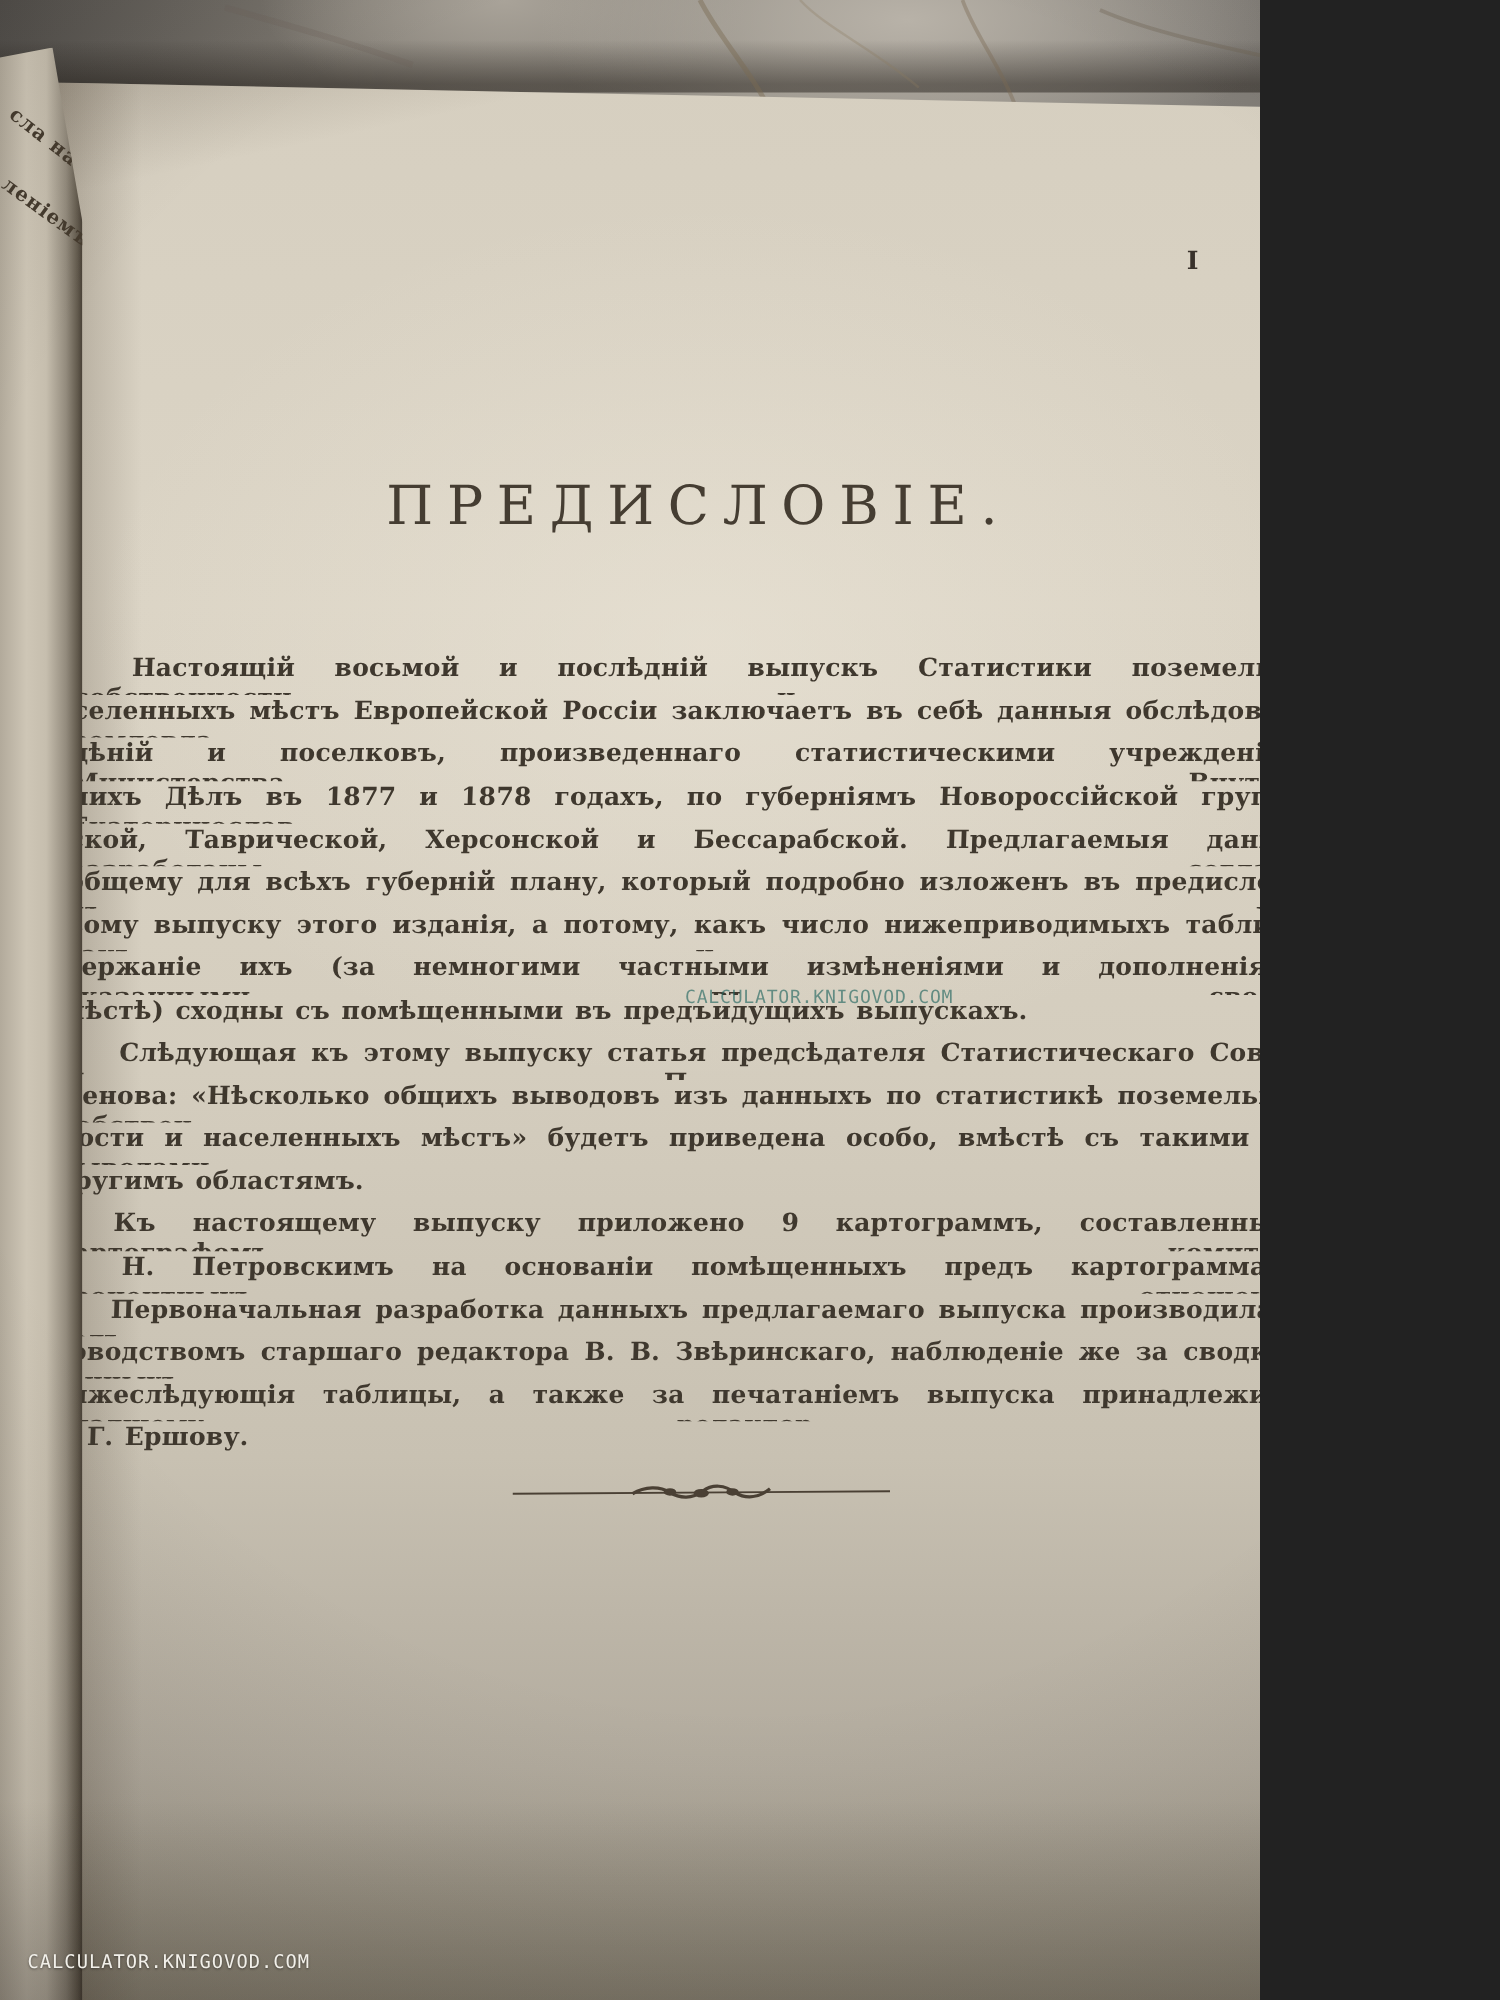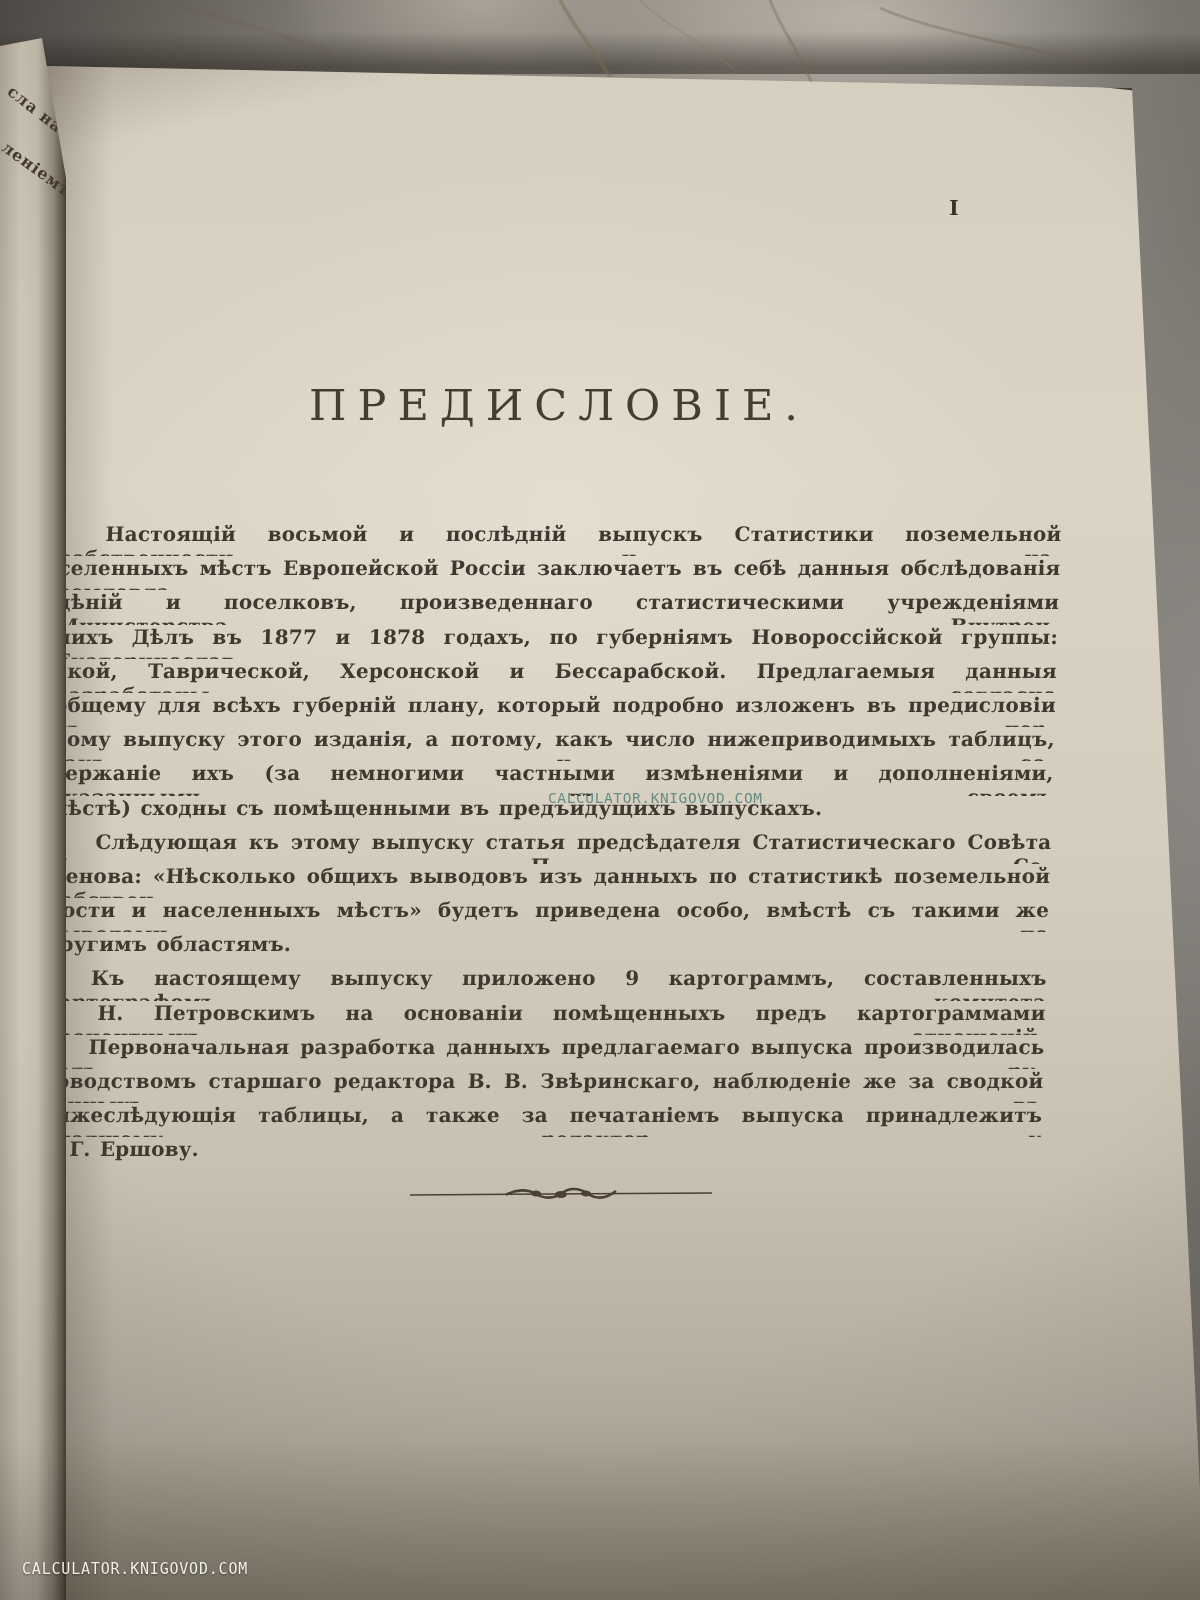--- a/index.html
+++ b/index.html
@@ -1,17 +1,17 @@
 <!DOCTYPE html>
 <html><head>
 <meta charset="utf-8">
 <style>
   html,body { margin:0; padding:0; background:#222; }
   .scene {
-    position:relative; width:1200px; height:1600px; overflow:hidden;
+    position:relative; width:1008px; height:1600px; overflow:hidden;
     background:
       radial-gradient(ellipse 420px 180px at 72% 1%, #b8b2a8 0%, rgba(184,178,168,0) 70%),
       radial-gradient(ellipse 300px 140px at 40% 0%, #a9a399 0%, rgba(169,163,153,0) 65%),
       radial-gradient(ellipse 500px 700px at 104% 45%, #8e8a85 0%, rgba(142,138,133,0) 70%),
       linear-gradient(100deg, #514e4a 0%, #7e7971 22%, #959087 50%, #84807a 75%, #6e6a65 100%);
     font-family:"DejaVu Serif", serif;
   }
   svg.veins { position:absolute; left:0; top:0; z-index:1; }
   .top-shadow {
     position:absolute; left:0; top:18px; width:1200px; height:56px; z-index:1;

